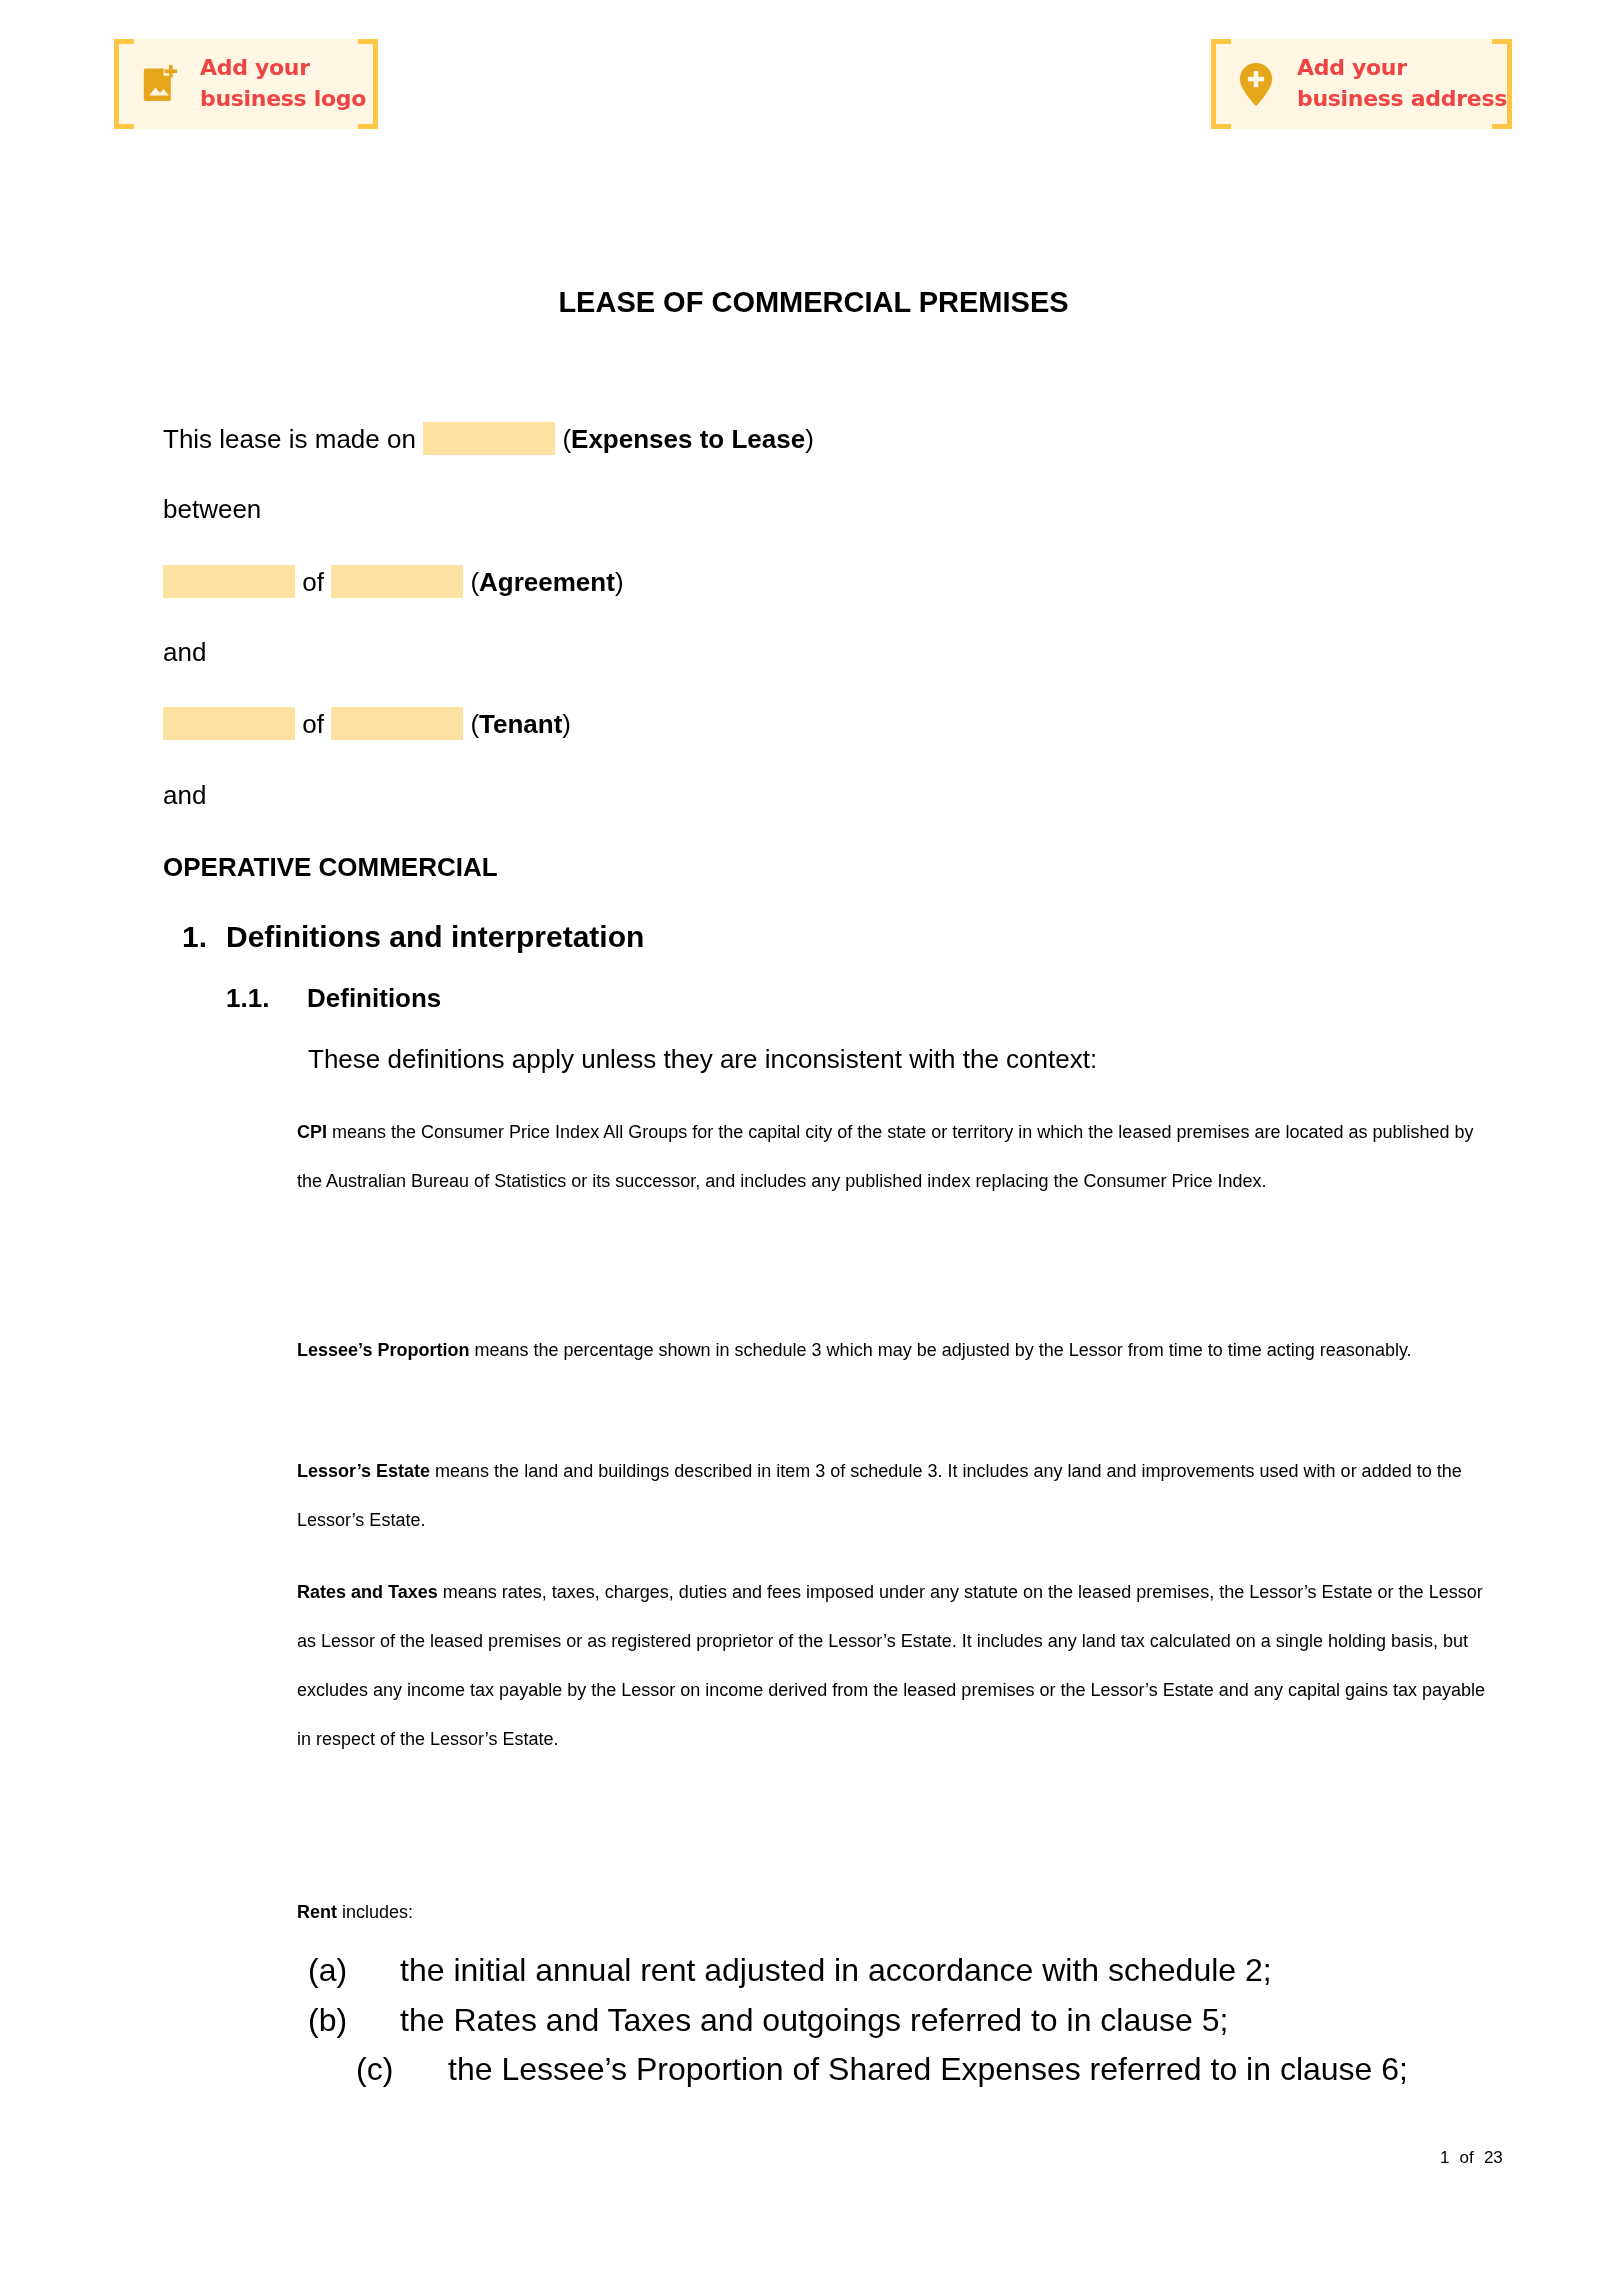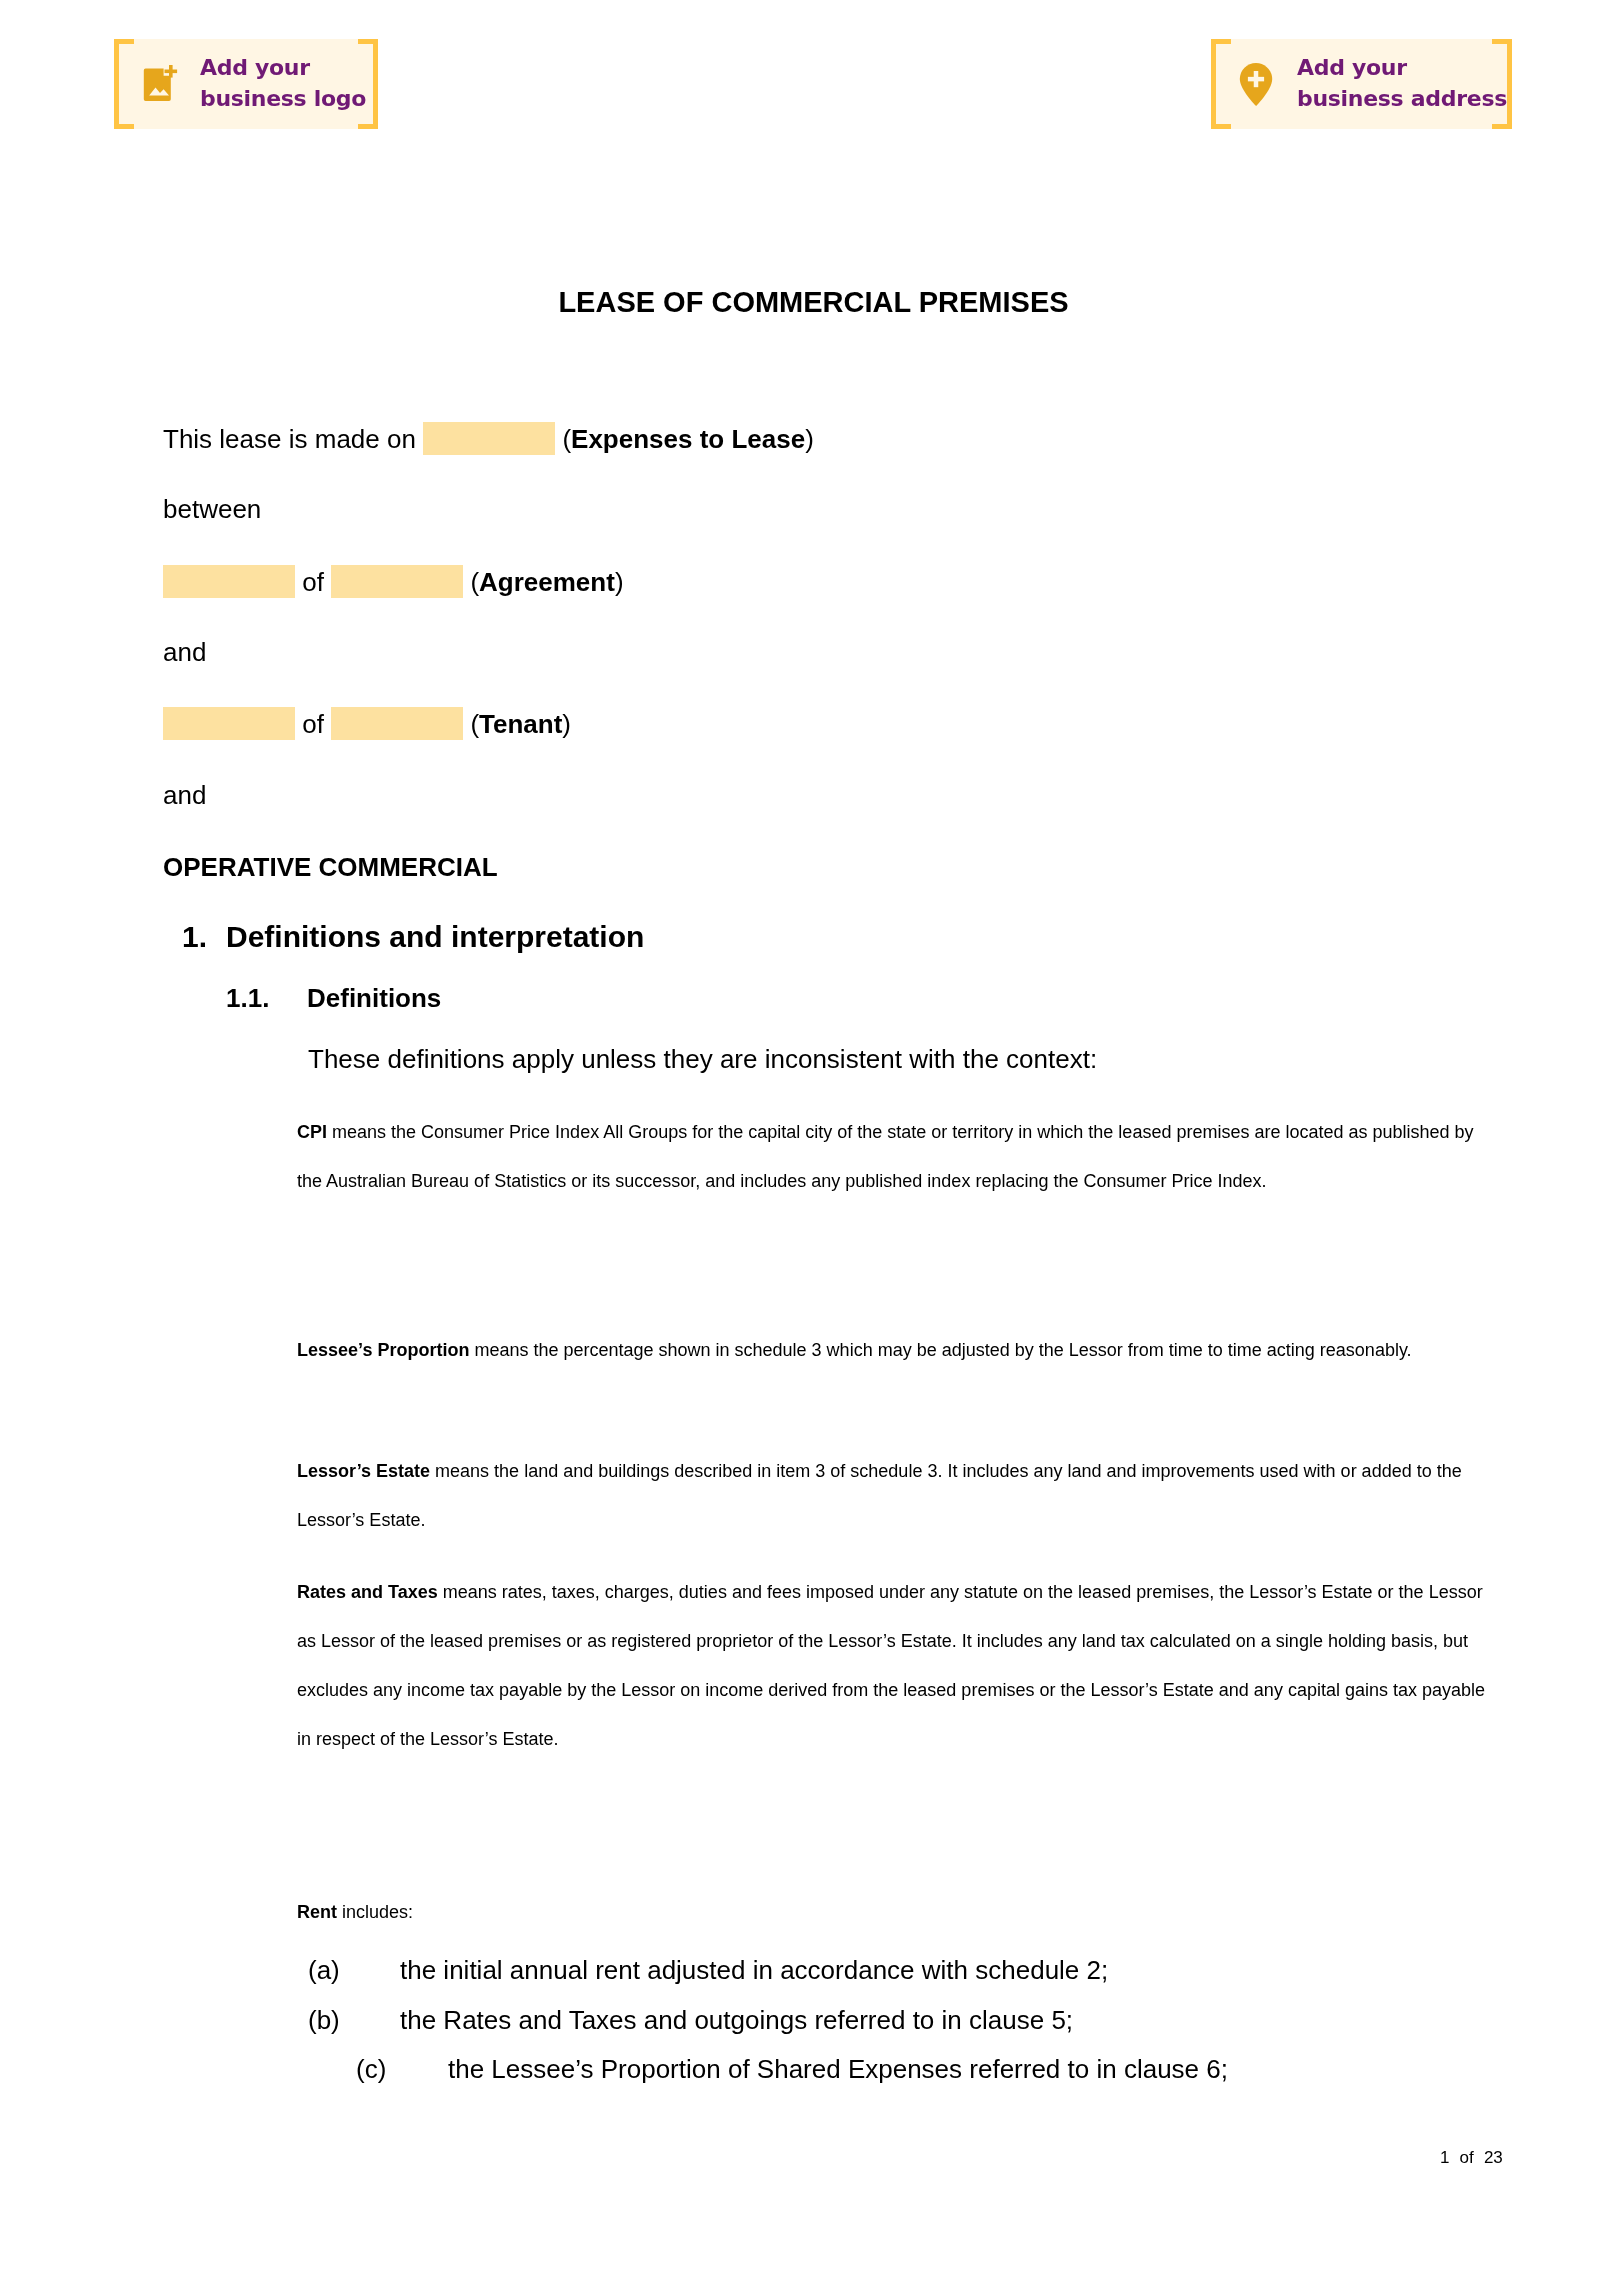--- a/index.html
+++ b/index.html
@@ -4,33 +4,33 @@
 <style>
   html, body { margin: 0; padding: 0; background: #ffffff; }
   body { width: 1615px; height: 2285px; position: relative; overflow: hidden;
          font-family: "Liberation Sans", sans-serif; color: #000; }
   .abs { position: absolute; }
   .placeholder-box { position: absolute; background: #fff6e4; top: 39px; height: 90px; }
   .bracket-l, .bracket-r { position: absolute; top: 0; width: 20px; height: 90px;
          border: 5.4px solid #ffc444; box-sizing: border-box; }
   .bracket-l { left: 0; border-right: none; }
   .bracket-r { right: 0; border-left: none; }
-  .ph-text { position: absolute; color: #701a75; font-weight: bold; font-size: 22px;
+  .ph-text { position: absolute; color: #ef4444; font-weight: bold; font-size: 22px;
              line-height: 31px; font-family: "DejaVu Sans", sans-serif; letter-spacing: -0.3px; }
   .title { position: absolute; left: 0; width: 1615px; top: 286px; text-align: center;
            font-size: 29px; font-weight: bold; padding-left: 6px; }
   .line { position: absolute; left: 163px; font-size: 26px; line-height: 36px; white-space: nowrap; }
   .fill { display: inline-block; background: #fde1a0; width: 132px; height: 33px;
           vertical-align: -7.2px; }
   .def { position: absolute; left: 297px; width: 1203px; font-size: 18px; line-height: 49px; }
   .def p { margin: 0; }
   b { font-weight: bold; }
   .h1 { position: absolute; left: 163px; font-size: 30px; font-weight: bold; line-height: 36px; }
   .h2 { position: absolute; left: 226px; font-size: 26px; font-weight: bold; line-height: 36px; }
-  .list-item { position: absolute; left: 308px; font-size: 26px; line-height: 36px; white-space: nowrap; }
+  .list-item { position: absolute; left: 308px; font-size: 32px; line-height: 36px; white-space: nowrap; }
   .list-item .lbl { display: inline-block; width: 92px; }
   .footer { position: absolute; left: 1440px; top: 2148px; font-size: 17px; word-spacing: 5.4px; }
 </style>
 </head>
 <body>
 
 <div class="placeholder-box" style="left:114px; width:264px;">
   <div class="bracket-l"></div>
   <div class="bracket-r"></div>
   <svg class="abs" style="left:28px; top:24.4px;" width="36" height="40" viewBox="0 0 40 44">

